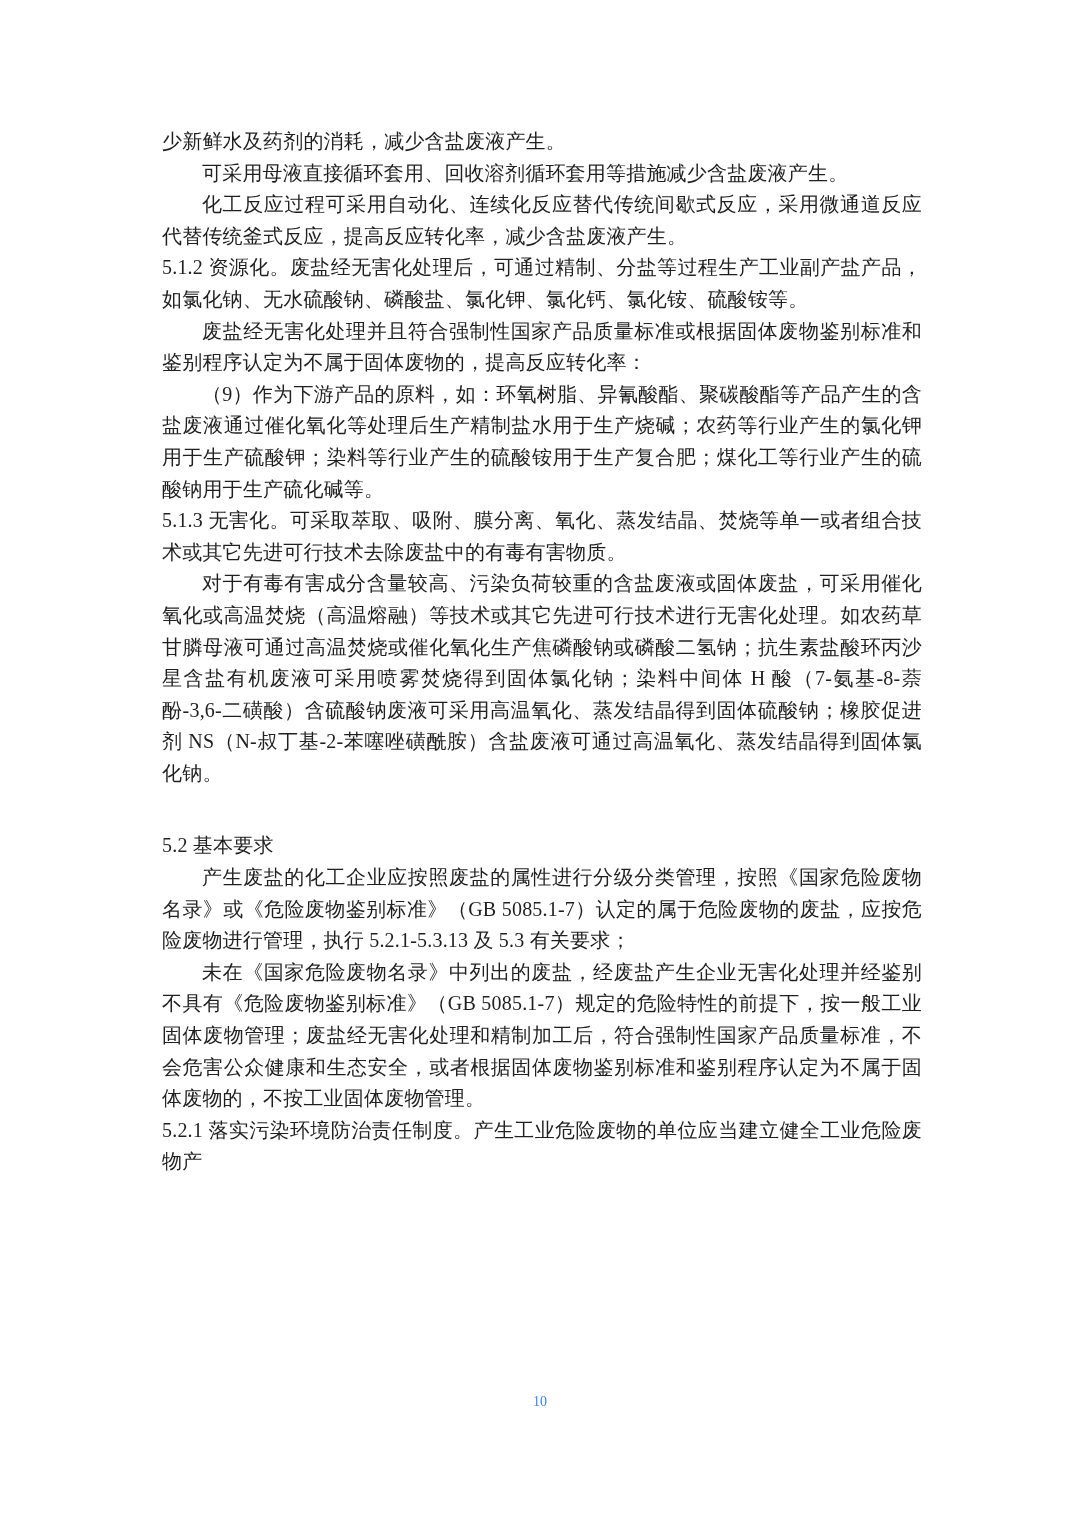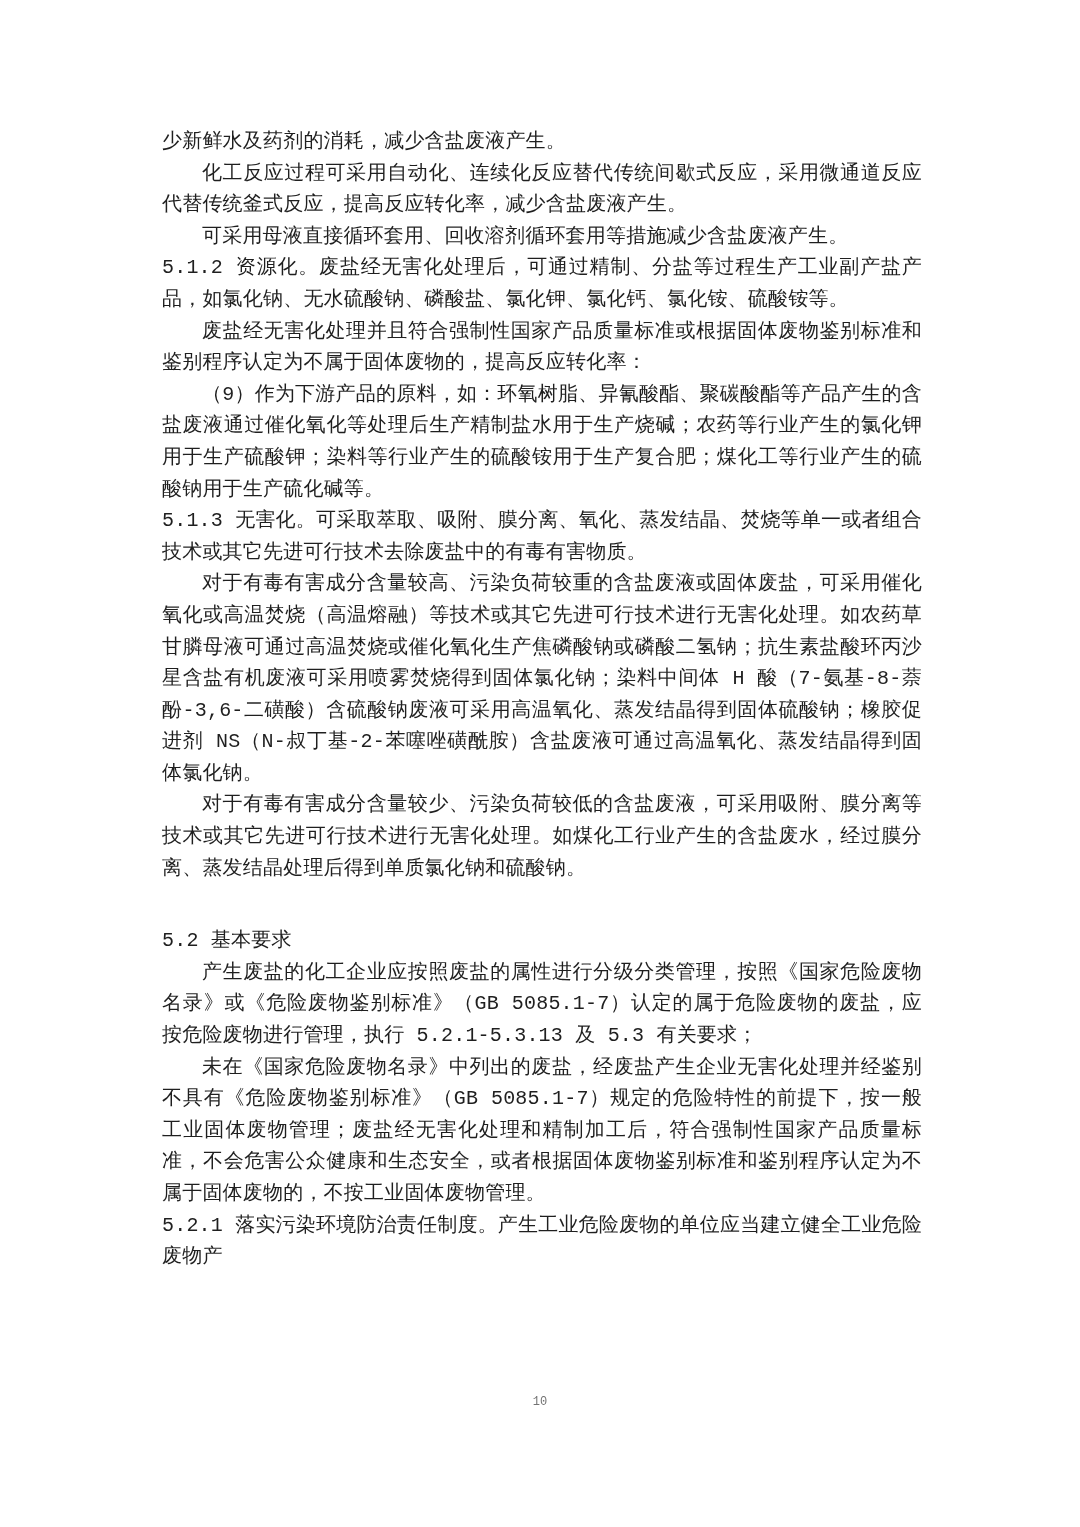--- a/index.html
+++ b/index.html
@@ -5,21 +5,21 @@
   html, body {
     margin: 0;
     padding: 0;
     background: #ffffff;
   }
   .page {
     position: relative;
     width: 1080px;
     height: 1527px;
     background: #ffffff;
-    font-family: Liberation Mono, monospace;
+    font-family: Liberation Serif, serif;
     color: #1f1f1f;
     overflow: hidden;
   }
   .content {
     position: absolute;
     left: 162px;
     top: 126px;
     width: 760px;
     text-align: justify;
     text-justify: inter-ideograph;
@@ -38,38 +38,37 @@
     margin-top: 41px;
   }
   .page-footer {
     position: absolute;
     top: 1392px;
     left: 0;
     width: 100%;
     text-align: center;
   }
   .page-footer span {
-    font-size: 12px;
-    color: #737373;
+    font-size: 14px;
+    color: #3b82f6;
   }
 </style>
 </head>
 <body>
 
 <div class="page">
   <main class="content" id="paragraphs">
       <p class="para">少新鲜水及药剂的消耗，减少含盐废液产生。</p>
+      <p class="para indent">可采用母液直接循环套用、回收溶剂循环套用等措施减少含盐废液产生。</p>
       <p class="para indent">化工反应过程可采用自动化、连续化反应替代传统间歇式反应，采用微通道反应代替传统釜式反应，提高反应转化率，减少含盐废液产生。</p>
-      <p class="para indent">可采用母液直接循环套用、回收溶剂循环套用等措施减少含盐废液产生。</p>
       <p class="para">5.1.2 资源化。废盐经无害化处理后，可通过精制、分盐等过程生产工业副产盐产品，如氯化钠、无水硫酸钠、磷酸盐、氯化钾、氯化钙、氯化铵、硫酸铵等。</p>
       <p class="para indent">废盐经无害化处理并且符合强制性国家产品质量标准或根据固体废物鉴别标准和鉴别程序认定为不属于固体废物的，提高反应转化率：</p>
       <p class="para indent">（9）作为下游产品的原料，如：环氧树脂、异氰酸酯、聚碳酸酯等产品产生的含盐废液通过催化氧化等处理后生产精制盐水用于生产烧碱；农药等行业产生的氯化钾用于生产硫酸钾；染料等行业产生的硫酸铵用于生产复合肥；煤化工等行业产生的硫酸钠用于生产硫化碱等。</p>
       <p class="para">5.1.3 无害化。可采取萃取、吸附、膜分离、氧化、蒸发结晶、焚烧等单一或者组合技术或其它先进可行技术去除废盐中的有毒有害物质。</p>
       <p class="para indent">对于有毒有害成分含量较高、污染负荷较重的含盐废液或固体废盐，可采用催化氧化或高温焚烧（高温熔融）等技术或其它先进可行技术进行无害化处理。如农药草甘膦母液可通过高温焚烧或催化氧化生产焦磷酸钠或磷酸二氢钠；抗生素盐酸环丙沙星含盐有机废液可采用喷雾焚烧得到固体氯化钠；染料中间体 H 酸（7-氨基-8-萘酚-3,6-二磺酸）含硫酸钠废液可采用高温氧化、蒸发结晶得到固体硫酸钠；橡胶促进剂 NS（N-叔丁基-2-苯噻唑磺酰胺）含盐废液可通过高温氧化、蒸发结晶得到固体氯化钠。</p>
-      <p class="para indent">对于有毒有害成分含量较少、污染负荷较低的含盐废液，可采用吸附、膜分离等技术或其它先进可行技术进行无害化处理。如煤化工行业产生的含盐废水，经过膜分离、蒸发结晶处理后得到单质氯化钠和硫酸钠。</p>
       <p class="para spacer">5.2 基本要求</p>
       <p class="para indent">产生废盐的化工企业应按照废盐的属性进行分级分类管理，按照《国家危险废物名录》或《危险废物鉴别标准》（GB 5085.1-7）认定的属于危险废物的废盐，应按危险废物进行管理，执行 5.2.1-5.3.13 及 5.3 有关要求；</p>
       <p class="para indent">未在《国家危险废物名录》中列出的废盐，经废盐产生企业无害化处理并经鉴别不具有《危险废物鉴别标准》（GB 5085.1-7）规定的危险特性的前提下，按一般工业固体废物管理；废盐经无害化处理和精制加工后，符合强制性国家产品质量标准，不会危害公众健康和生态安全，或者根据固体废物鉴别标准和鉴别程序认定为不属于固体废物的，不按工业固体废物管理。</p>
       <p class="para">5.2.1 落实污染环境防治责任制度。产生工业危险废物的单位应当建立健全工业危险废物产</p>
     </main>
   <footer class="page-footer">
     <span>10</span>
   </footer>
 </div>
 

